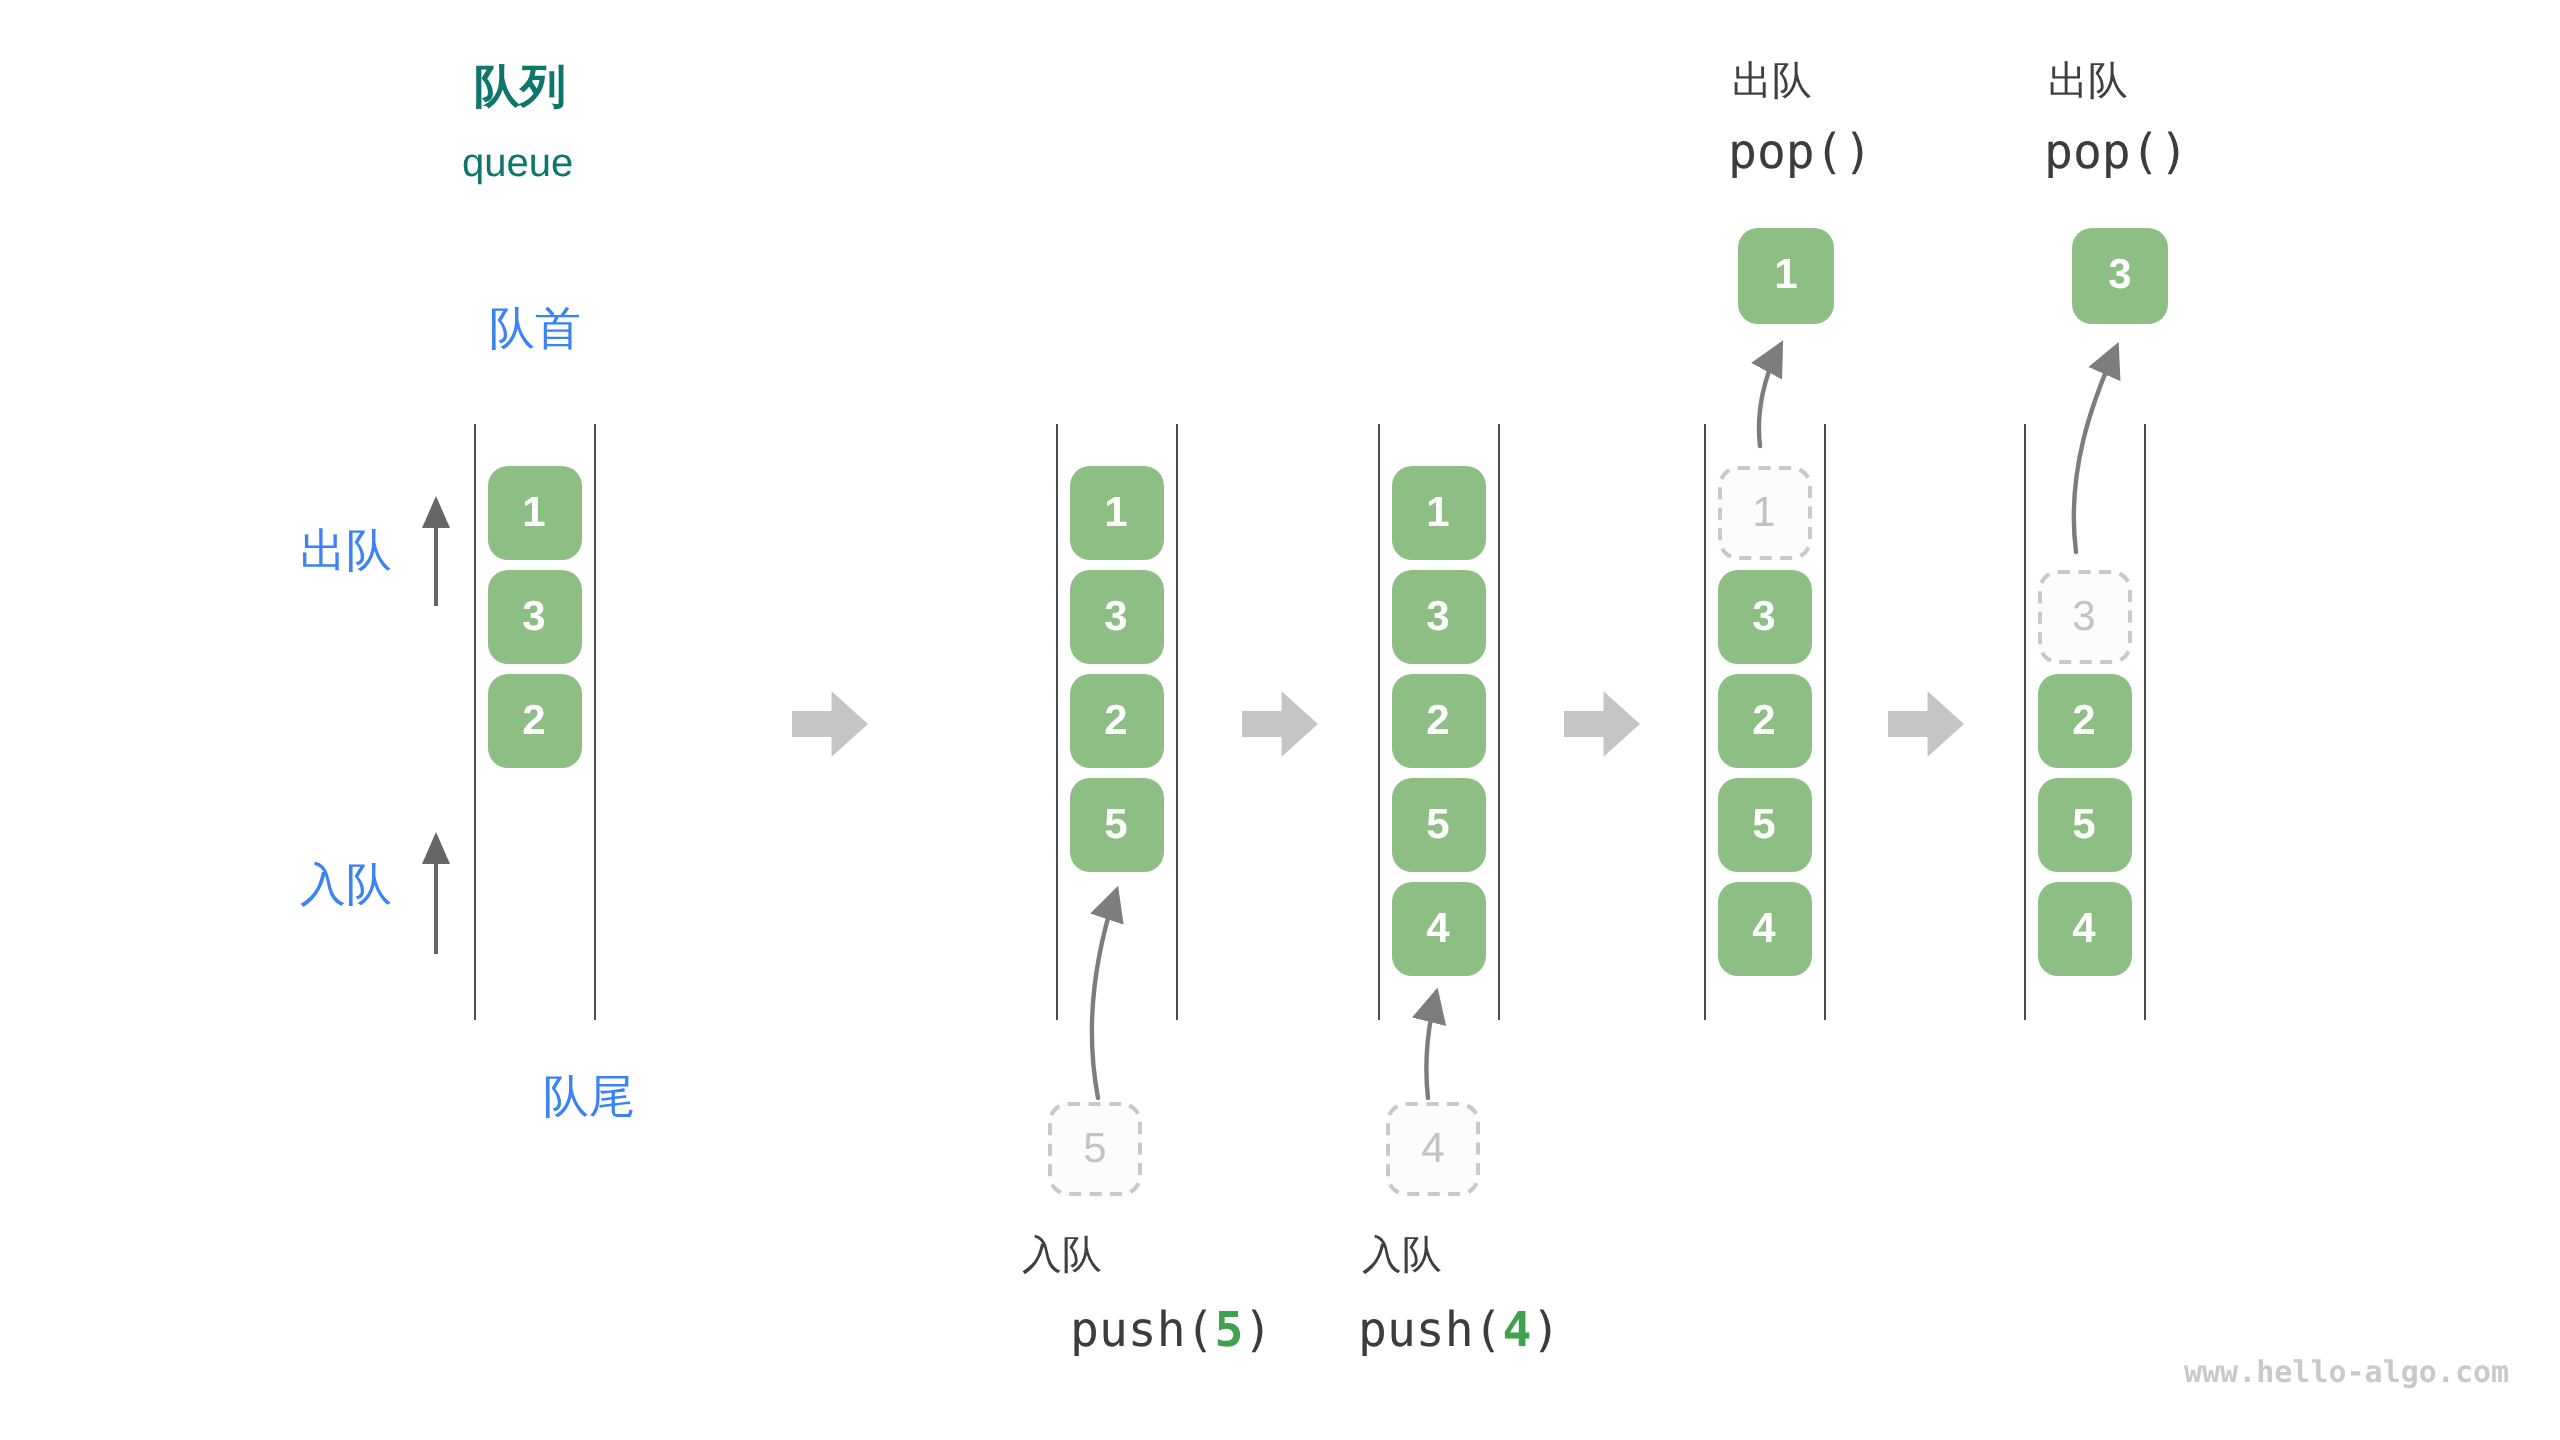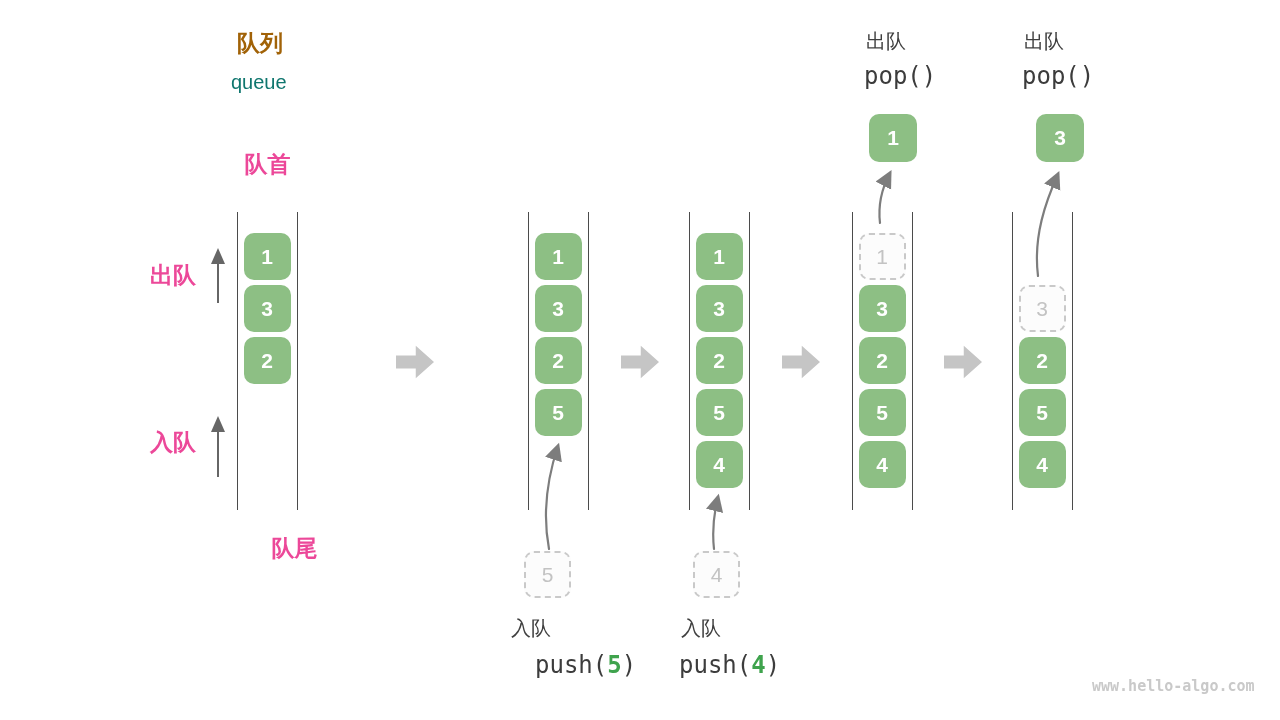--- a/index.html
+++ b/index.html
@@ -29,23 +29,23 @@
     box-sizing:border-box;
     background:#fcfcfc;border:2px dashed #c9c9c9;
     color:#c3c3c3;font-weight:500;
   }
   .float-cell{
     position:absolute;width:48px;height:48px;
     background:#8dbf84;border-radius:10px;
     color:#ffffff;font-size:21px;font-weight:600;
     display:flex;align-items:center;justify-content:center;
   }
-  .zh-bold{font-size:23px;font-weight:700;color:#ec4899;line-height:1;}
+  .zh-bold{font-size:23px;font-weight:400;color:#3b82f6;line-height:1;}
   .zh-op{font-size:20px;font-weight:500;color:#3f3f3f;line-height:1;}
-  .title-zh{font-size:23px;font-weight:700;color:#a16207;line-height:1;}
+  .title-zh{font-size:23px;font-weight:700;color:#0f766e;line-height:1;}
   .title-en{font-size:20px;font-weight:400;color:#0f766e;line-height:1;}
   .code{
     font-family:"DejaVu Sans Mono", monospace;
     font-size:24px;color:#3c3c3c;line-height:1;white-space:nowrap;text-align:right;
   }
   .code .arg{color:#3fa34d;font-weight:700;}
   .center{display:flex;align-items:center;justify-content:center;text-align:center;}
   .block-arrow{
     width:38px;height:34px;background:#c5c5c5;
     -webkit-clip-path:polygon(0 31%, 52% 31%, 52% 2%, 100% 50%, 52% 98%, 52% 69%, 0 69%);

